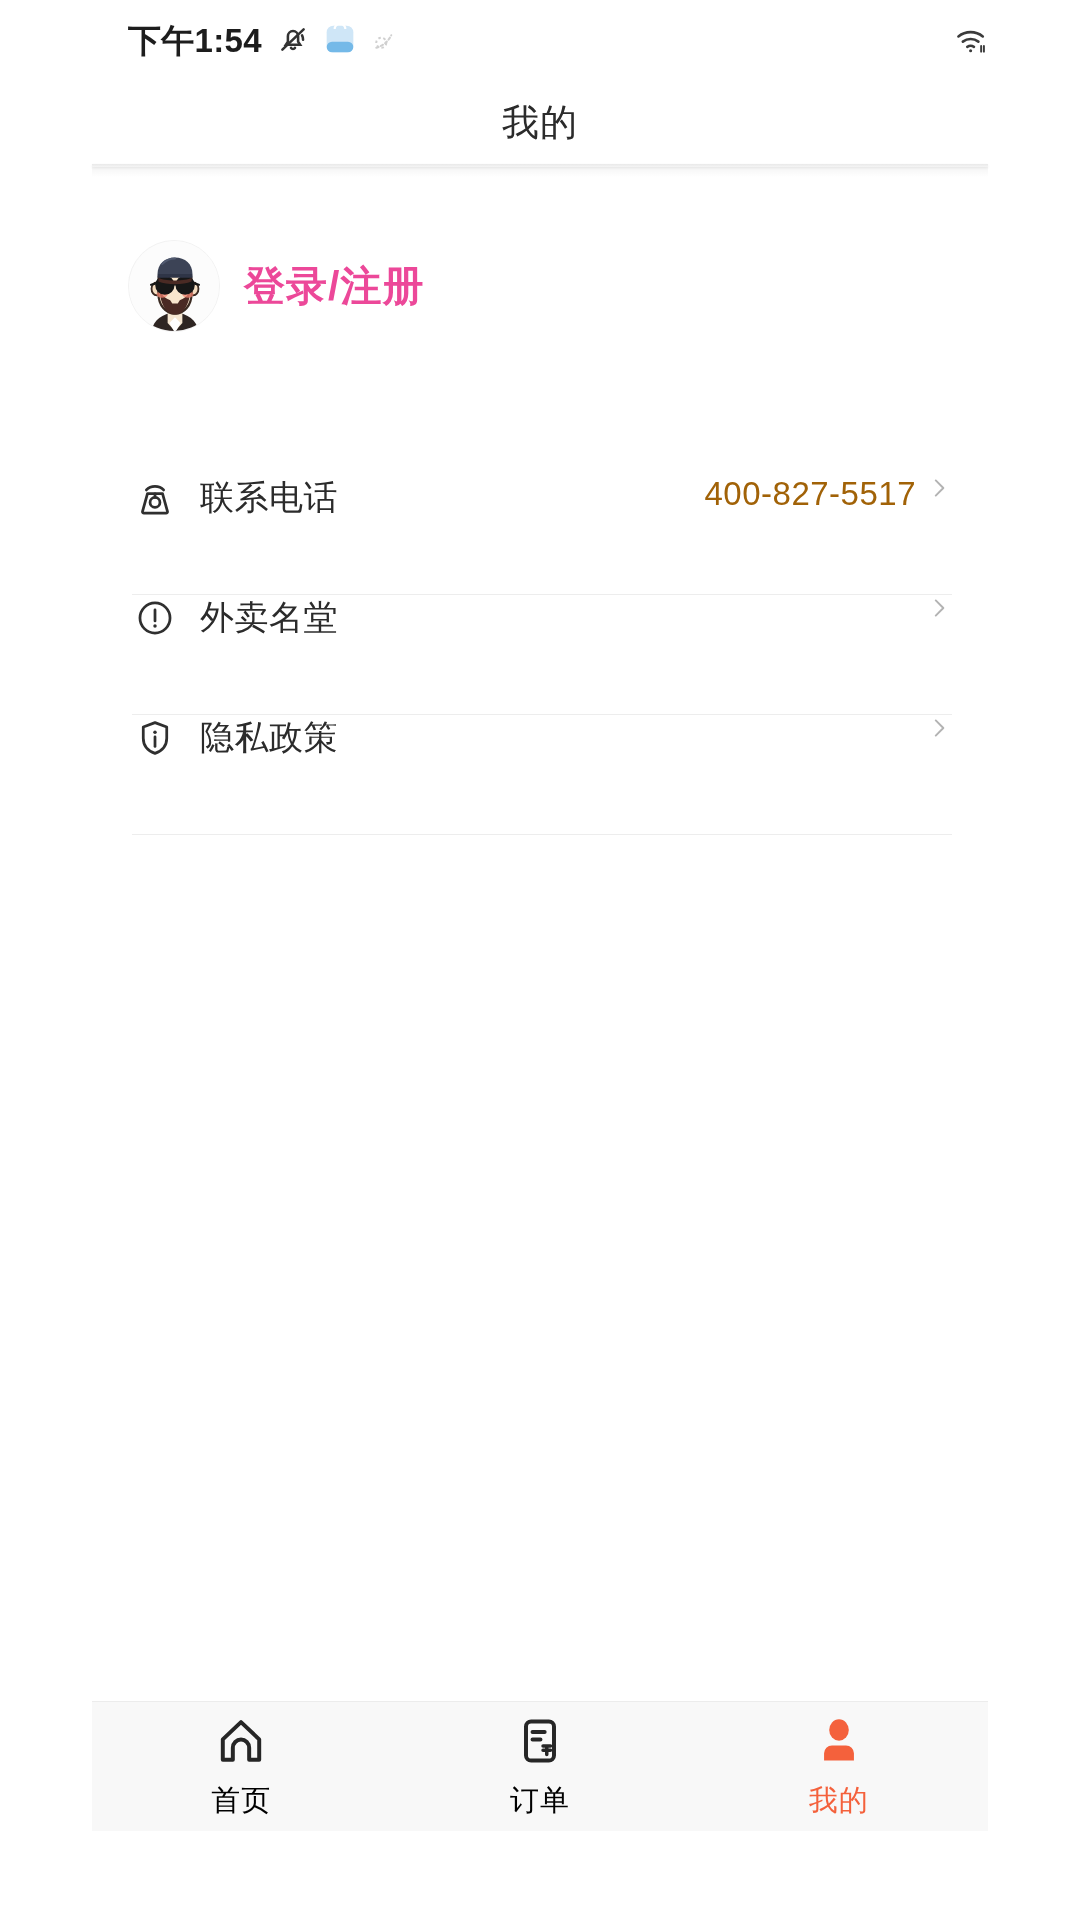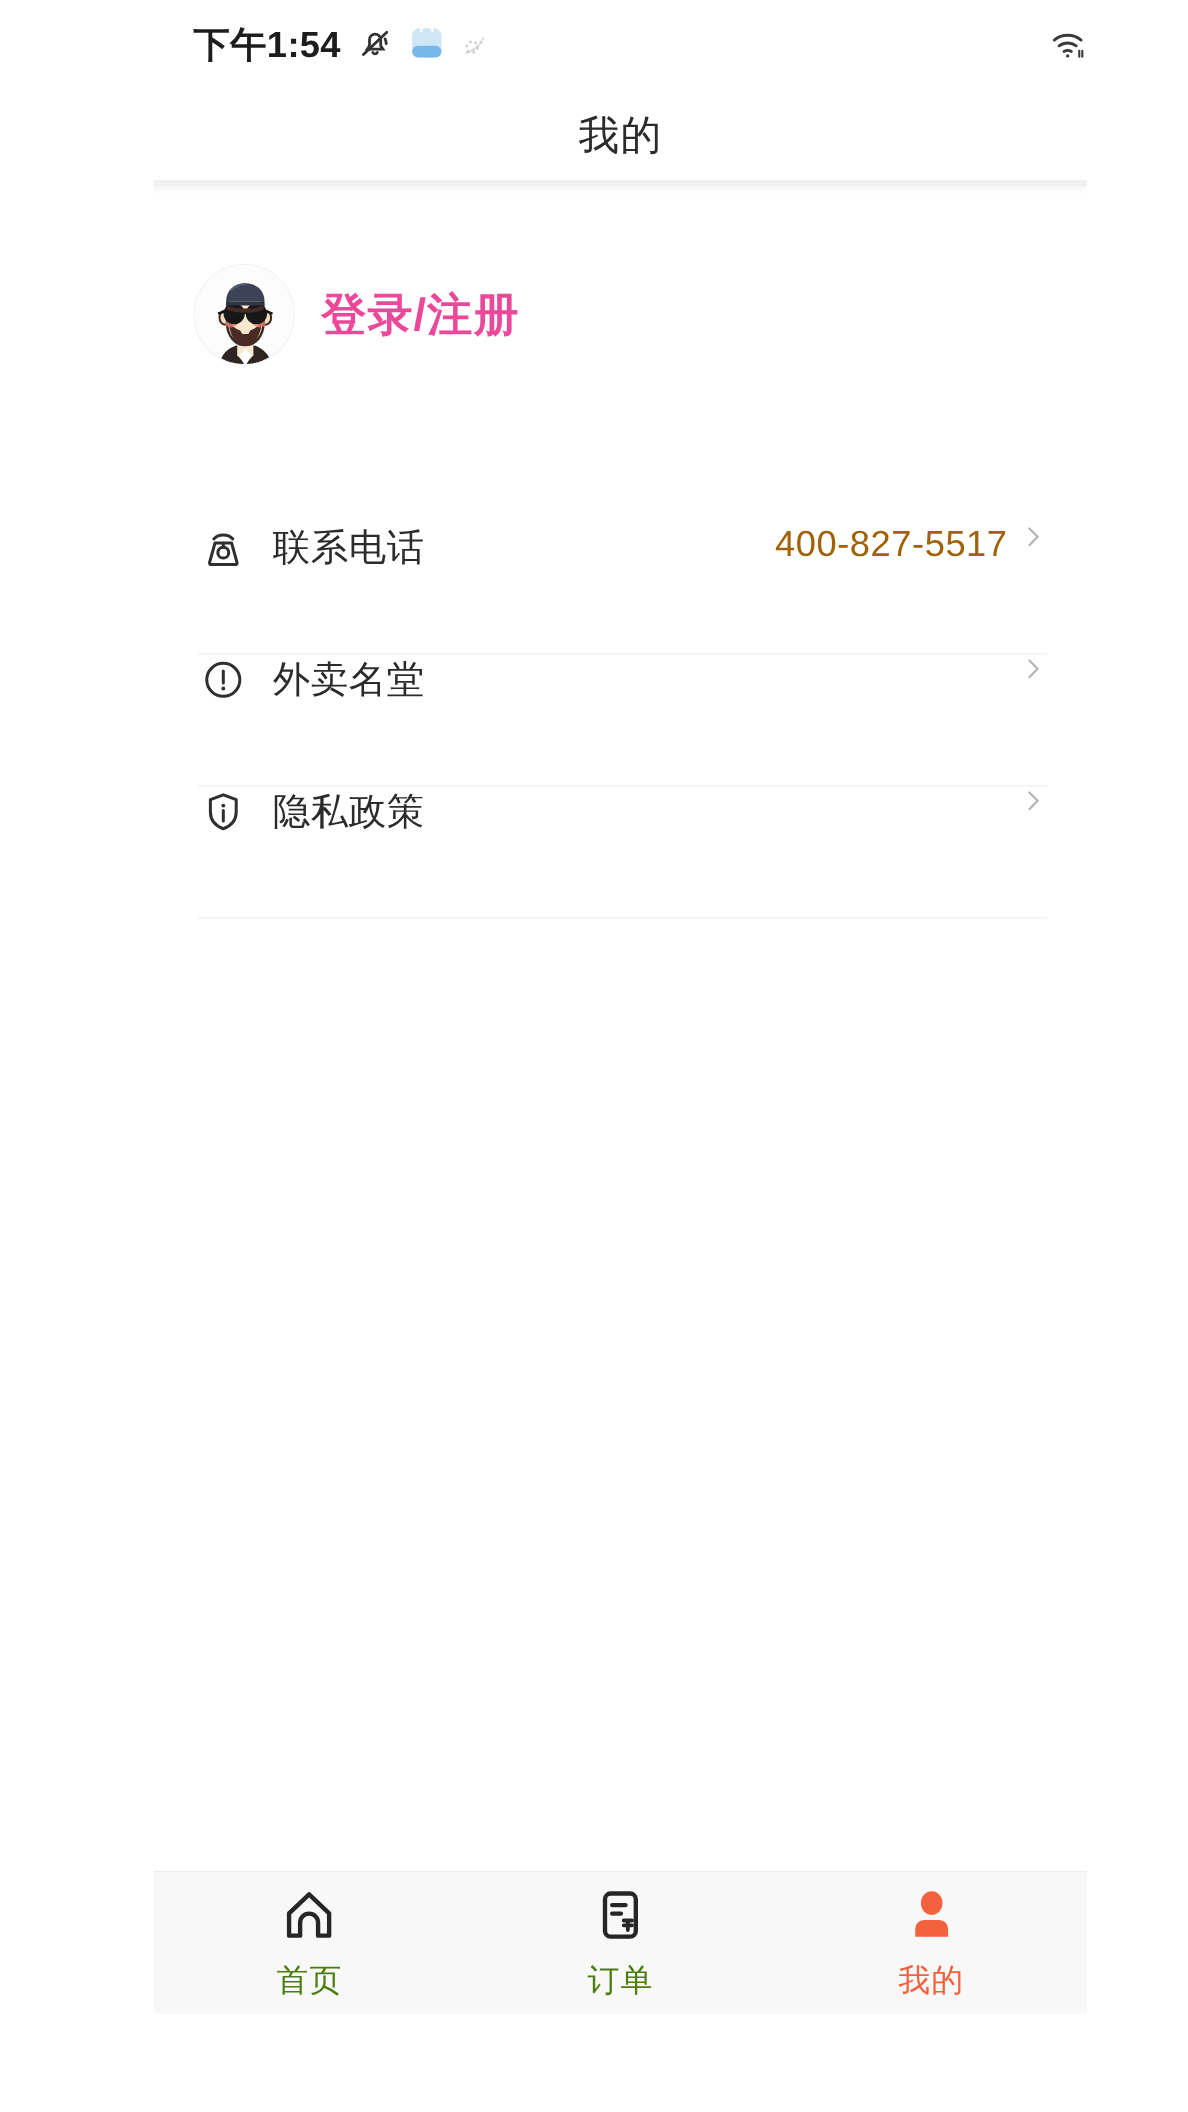--- a/index.html
+++ b/index.html
@@ -6,21 +6,21 @@
   html, body {
     width:1080px; height:1920px;
     background:#ffffff;
     font-family:"Liberation Sans", "DejaVu Sans", sans-serif;
     overflow:hidden;
   }
   .phone {
     position:relative;
     width:1080px; height:1831px;
     background:#ffffff;
-    display:flex; flex-direction:column;padding-left:48px;
+    display:flex; flex-direction:column;
   }
 
   
   .status-bar {
     height:82px;
     flex:0 0 82px;
     display:flex; align-items:center;
     justify-content:space-between;
     padding:0 36px 0 128px;
   }
@@ -123,21 +123,21 @@
   }
   .tab {
     flex:1 1 33.33%;
     display:flex; flex-direction:column;
     align-items:center; justify-content:center;
     gap:12px; cursor:pointer;
     height:100%;
   }
   .tab-icon { height:56px; display:flex; align-items:flex-end; }
   .tab-label {
-    font-size:29px; color:#4d7c0f; letter-spacing:1px;
+    font-size:29px; color:#000000; letter-spacing:1px;
   }
   .tab.active .tab-label { color:#F4613C; }
 </style>
 </head>
 <body>
 
 <div class="phone">
 
   <div class="status-bar">
     <div class="status-left">

